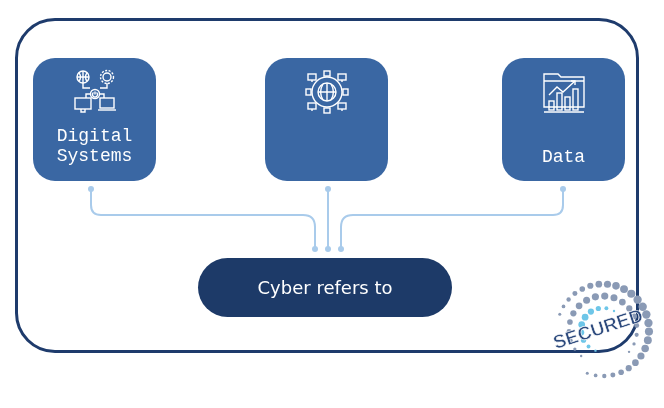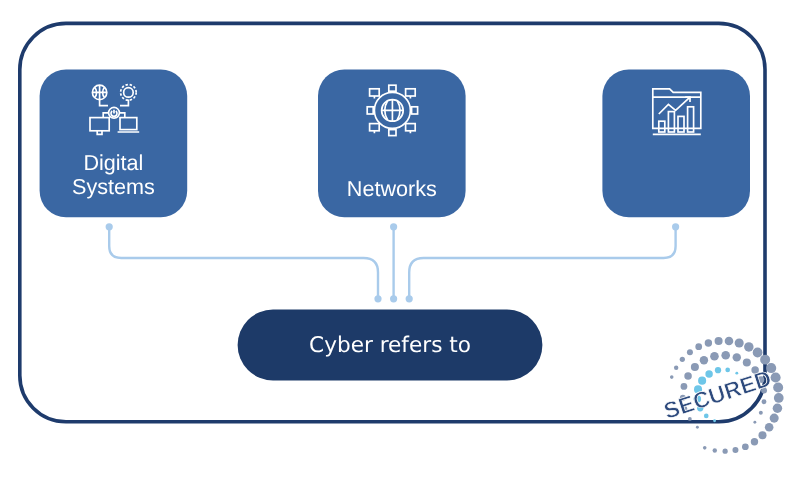--- a/index.html
+++ b/index.html
@@ -9,21 +9,21 @@
     border: 3px solid #1e3b6c; border-radius: 40px; box-sizing: border-box;
   }
   .box {
     position: absolute; top: 58px; width: 123px; height: 123px;
     background: #3a67a3; border-radius: 22px; color: #ffffff;
     display: flex; flex-direction: column; align-items: center;
   }
   .box .icon { position: absolute; top: 10px; left: 50%; transform: translateX(-50%); width: 48px; height: 48px; }
   .box .label {
     position: absolute; left: 0; right: 0; text-align: center;
-    font-family: Liberation Sans, sans-serif; font-size: 18px; line-height: 20px; color: #ffffff;
+    font-family: Liberation Mono, monospace; font-size: 18px; line-height: 20px; color: #ffffff;
   }
   #box-digital { left: 33px; }
   #box-networks { left: 265px; }
   #box-data { left: 502px; }
   #box-digital .label { top: 68px; }
   #box-networks .label { top: 89px; }
   #box-data .label { top: 89px; }
   .pill {
     position: absolute; left: 198px; top: 258px; width: 254px; height: 59px;
     background: #1d3a68; border-radius: 30px; color: #ffffff;
@@ -82,35 +82,35 @@
     <rect x="40" y="21" width="5" height="6" fill="#3a67a3"></rect>
     <rect x="5" y="6" width="8" height="6" fill="#3a67a3"></rect>
       <path d="M9 12v2"></path>
     <rect x="35" y="6" width="8" height="6" fill="#3a67a3"></rect>
       <path d="M39 12v2"></path>
     <rect x="5" y="35" width="8" height="6" fill="#3a67a3"></rect>
       <path d="M9 41v2"></path>
     <rect x="35" y="35" width="8" height="6" fill="#3a67a3"></rect>
       <path d="M39 41v2"></path>
   </svg>
-  <div class="label">Networks</div>
 </div>
 
 <div class="box" id="box-data">
   <svg class="icon" viewBox="0 0 48 48" fill="none" stroke="#fff" stroke-width="1.4">
     <path d="M4 6h14l3 3h23v30H4z"></path>
       <path d="M4 13h40"></path>
     <path d="M9 27l8-8 6 5 12-11"></path>
       <path d="M31 13h4v4"></path>
     <rect x="9" y="33" width="5" height="9"></rect>
       <rect x="17" y="25" width="5" height="17"></rect>
     <rect x="25" y="29" width="5" height="13"></rect>
       <rect x="33" y="21" width="5" height="21"></rect>
     <path d="M4 44h40"></path>
   </svg>
+  <div class="label">Data</div>
 </div>
 
 <div class="pill">
   <span>Cyber refers to</span>
 </div>
 
 <svg class="badge" width="110" height="110" viewBox="0 0 110 110">
   <g id="badge-dots">
       <circle cx="11.774139443848213" cy="39.26707340701924" r="1.5" fill="#8a9ab5"></circle>
       <circle cx="15.487844741189441" cy="31.446028215953703" r="1.8383997306236215" fill="#8a9ab5"></circle>

